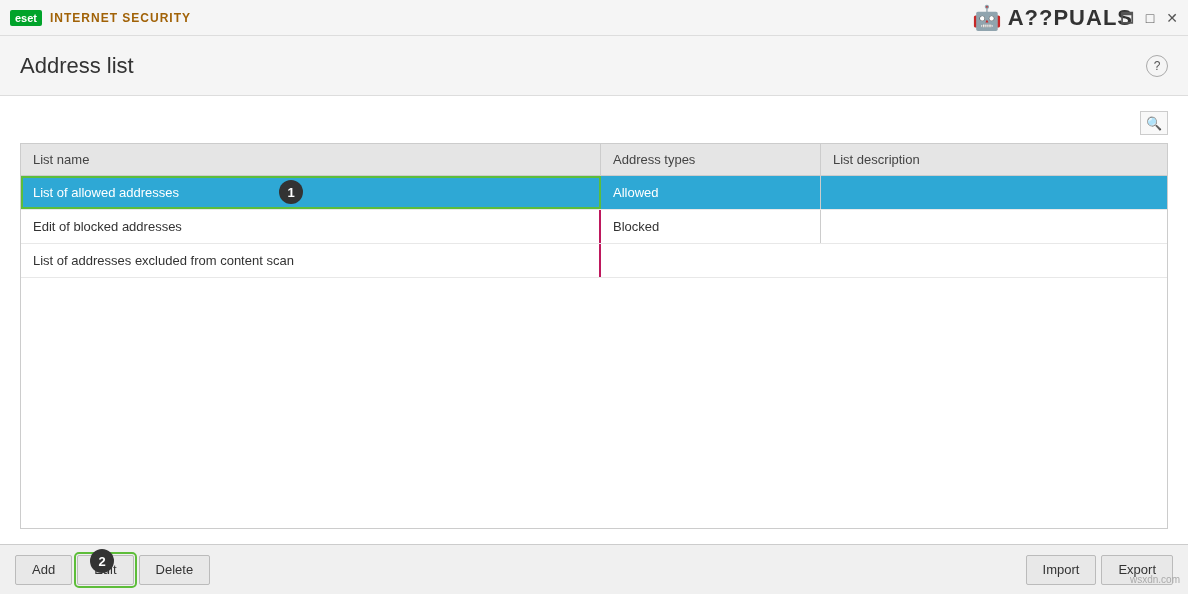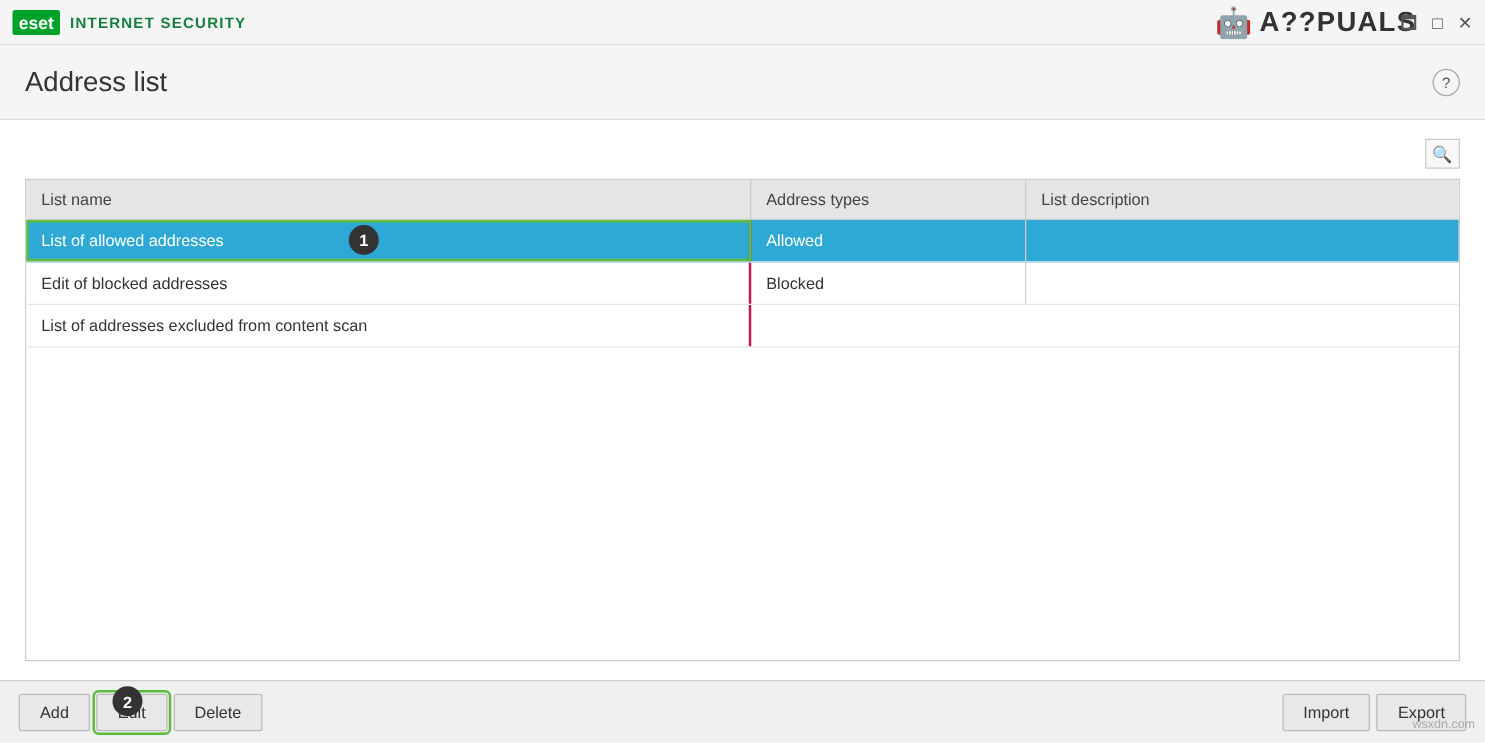--- a/index.html
+++ b/index.html
@@ -19,31 +19,31 @@
       height: 36px;
       display: flex;
       align-items: center;
       padding: 0 10px;
       border-bottom: 1px solid #ddd;
       position: relative;
     }
     .eset-logo {
       background: #00a32a;
       color: white;
-      font-size: 14px;
+      font-size: 11px;
       font-weight: bold;
       padding: 2px 5px;
       border-radius: 2px;
       margin-right: 8px;
     }
     .title-bar-text {
       font-size: 12px;
       font-weight: 600;
       letter-spacing: 1px;
-      color: #15803d;
+      color: #a16207;
       text-align: center;
     }
     .title-bar-controls {
       position: absolute;
       right: 10px;
       display: flex;
       gap: 12px;
       align-items: center;
     }
     .title-bar-btn {

